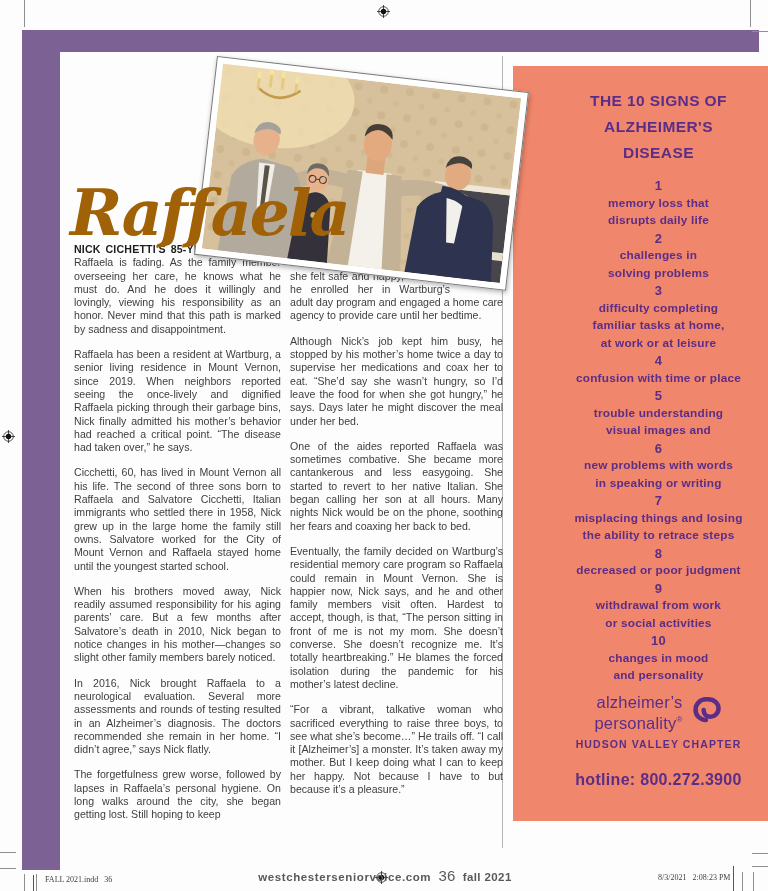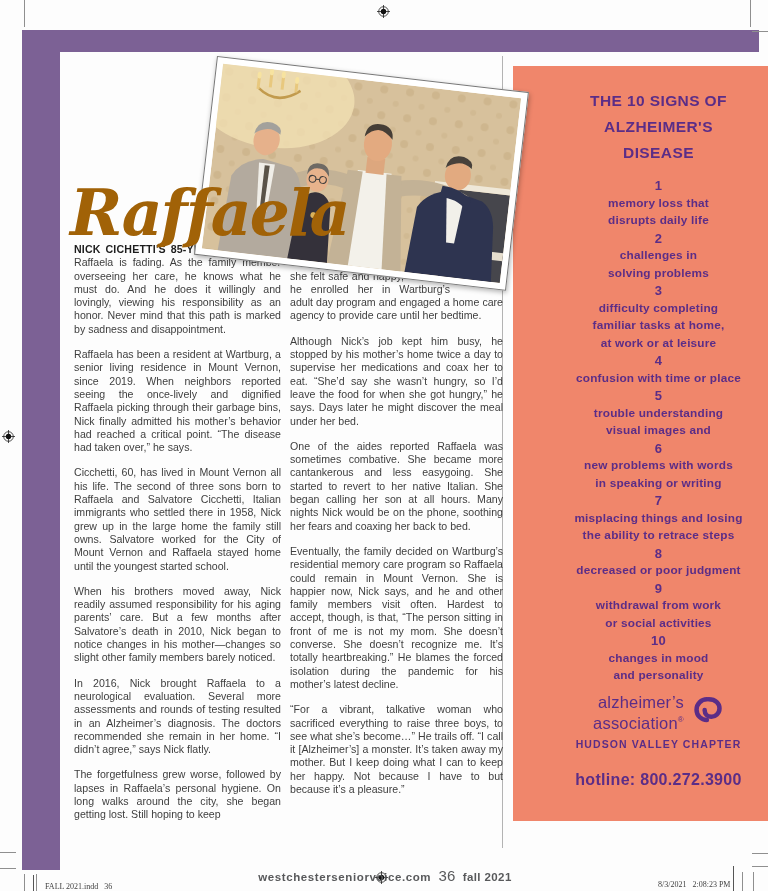--- a/index.html
+++ b/index.html
@@ -55,21 +55,21 @@
   .chapter{margin-top:7px;font-size:10.5px;font-weight:600;letter-spacing:1.1px;}
   .hotline{margin-top:21px;font-size:16px;font-weight:600;letter-spacing:.3px;}
   
   .footer{
     position:absolute;left:230px;top:867px;width:310px;text-align:center;
     color:var(--footer_gray);z-index:4;white-space:nowrap;
   }
   .footer .site{font-weight:bold;font-size:11.5px;letter-spacing:.6px;}
   .footer .pagenum{font-size:15px;font-weight:500;padding:0 3px;}
   .footer .issue{font-weight:bold;font-size:11.5px;letter-spacing:.4px;}
-  .slug{position:absolute;font-family:"Liberation Serif",serif;font-size:8px;color:#3f3f3f;white-space:pre;margin-top:7px;}
+  .slug{position:absolute;font-family:"Liberation Serif",serif;font-size:8px;color:#3f3f3f;white-space:pre;}
   .slug-left{left:45px;top:875px;}
   .slug-right{left:658px;top:873px;}
   .slug-line{position:absolute;background:#555;}
 </style>
 </head>
 <body>
 
 <div class="frame-top"></div>
 <div class="frame-left"></div>
 
@@ -198,21 +198,21 @@
         <div class="sign-number">10</div>
         <div class="sign-lines">
           <div>changes in mood</div>
           <div>and personality</div>
         </div>
       </div>
     </div>
   <div class="logo-block">
     <div class="logo-words">
       <div>alzheimer’s</div>
-      <div><span>association</span><sup>®</sup></div>
+      <div><span>personality</span><sup>®</sup></div>
     </div>
     <svg width="36" height="34" viewBox="0 0 40 36">
       <path d="M 21 5 A 11.5 11.5 0 1 0 21 28" fill="none" stroke="#5b2d87" stroke-width="5" stroke-linecap="round"></path>
       <path d="M 23 5 c 8 0 12 5 12 10 0 6 -5 9.5 -9 9.5 -4.5 0 -7.5 -3 -7.5 -7.5" fill="none" stroke="#5b2d87" stroke-width="5" stroke-linecap="round"></path>
     </svg>
   </div>
   <div class="chapter">HUDSON VALLEY CHAPTER</div>
   <div class="hotline">hotline: 800.272.3900</div>
 </aside>
 

